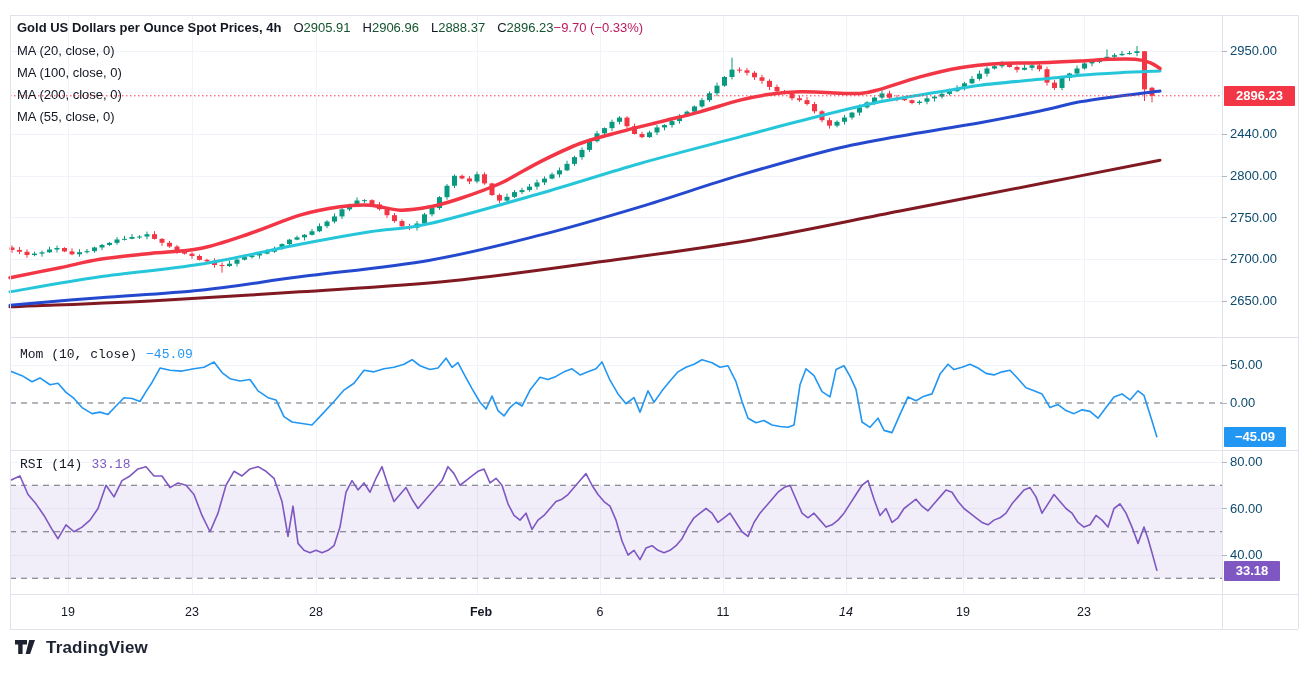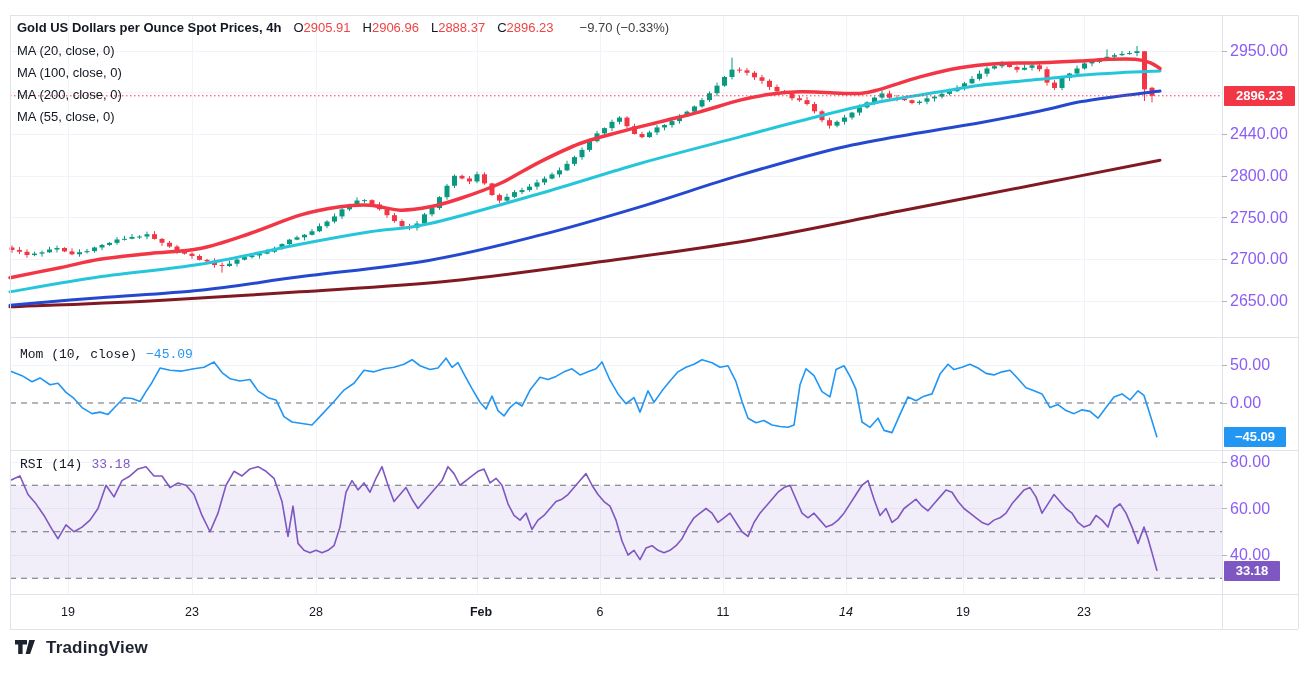--- a/index.html
+++ b/index.html
@@ -4,28 +4,28 @@
 <style>
   html,body{margin:0;padding:0;background:#fff;}
   body{width:1312px;height:674px;overflow:hidden;position:relative;
        font-family:"Liberation Sans","DejaVu Sans",sans-serif;color:#131722;}
   #stage{position:absolute;left:0;top:0;width:1312px;height:674px;}
   #cv{position:absolute;left:0;top:0;}
   .overlay{position:absolute;left:0;top:0;width:1312px;height:674px;pointer-events:none;}
   .hline1{position:absolute;left:17px;top:20px;font-size:13px;white-space:nowrap;}
   .ttl{font-weight:700;color:#131722;}
   .ok{color:#131722;margin-left:12px;}
-  .ov{color:#ef4444;}
-  .chg{color:#404040;margin-left:26px;}
+  .ov{color:#14532d;}
+  .chg{color:#be185d;margin-left:0;}
   .marow{position:absolute;left:17px;font-size:13px;color:#131722;white-space:nowrap;}
   .indlbl{position:absolute;left:20px;font-size:13px;color:#131722;white-space:nowrap;font-family:Liberation Mono, monospace;}
   .indval{margin-left:9px;font-weight:400;}
   .badge{position:absolute;height:20px;line-height:20px;text-align:center;color:#fff;
          font-size:13px;font-weight:600;border-radius:1px;}
-  .lbl{position:absolute;font-size:16px;color:#8b5cf6;height:16px;line-height:16px;}
+  .lbl{position:absolute;font-size:13px;color:#0c4a6e;height:16px;line-height:16px;}
   .tlbl{position:absolute;font-size:12.5px;color:#131722;height:16px;line-height:16px;transform:translateX(-50%);}
   .tlbl.b{font-weight:700;}
   #logo{position:absolute;left:14px;top:638px;display:flex;align-items:center;gap:10px;}
   #logo .txt{font-size:17px;font-weight:700;color:#1D2330;letter-spacing:.2px;}
 </style>
 </head>
 <body>
 
 <div id="stage">
   <svg id="cv" width="1312" height="674">

